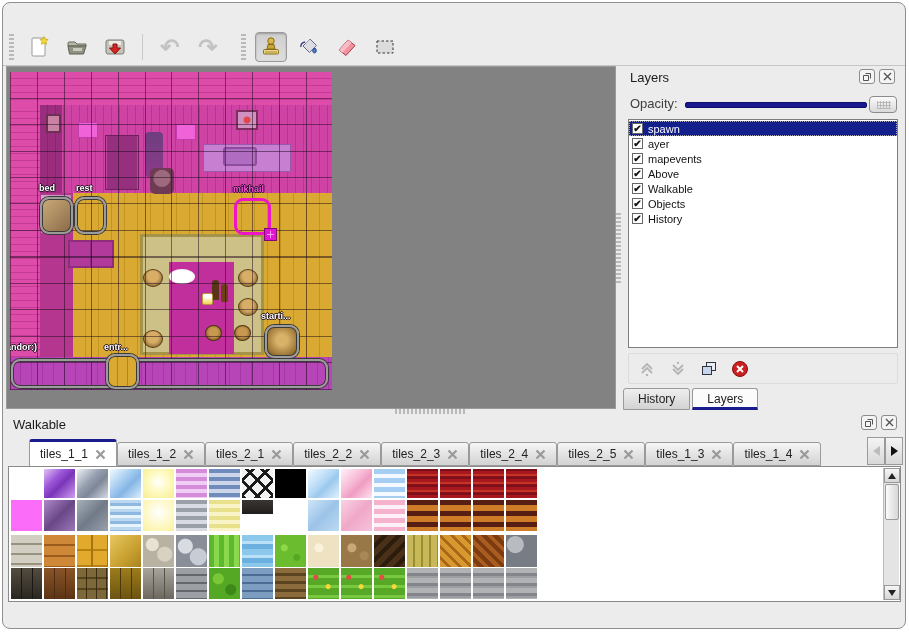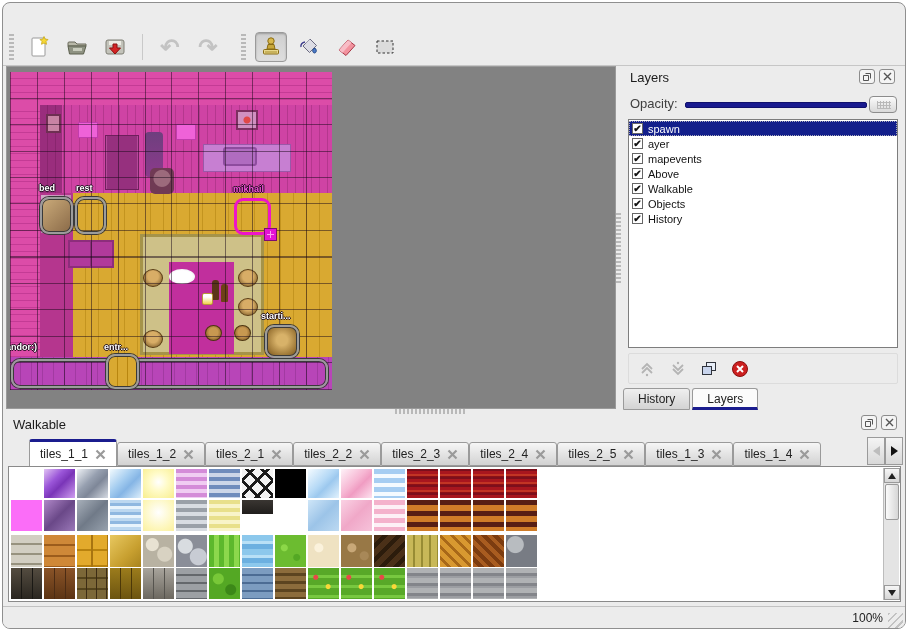--- a/index.html
+++ b/index.html
@@ -471,18 +471,14 @@
             <span class="tri-up"></span>
           </div>
         <div class="vthumb"></div>
         <div class="varrow" style="bottom:0;">
             <span class="tri-down"></span>
           </div>
       </div>
     </div>
   </div>
 
-  <div id="statusbar">
-    <span id="zoom-label">100%</span>
-    <div class="size-grip"></div>
-  </div>
 
 </div>
 
 </body></html>

